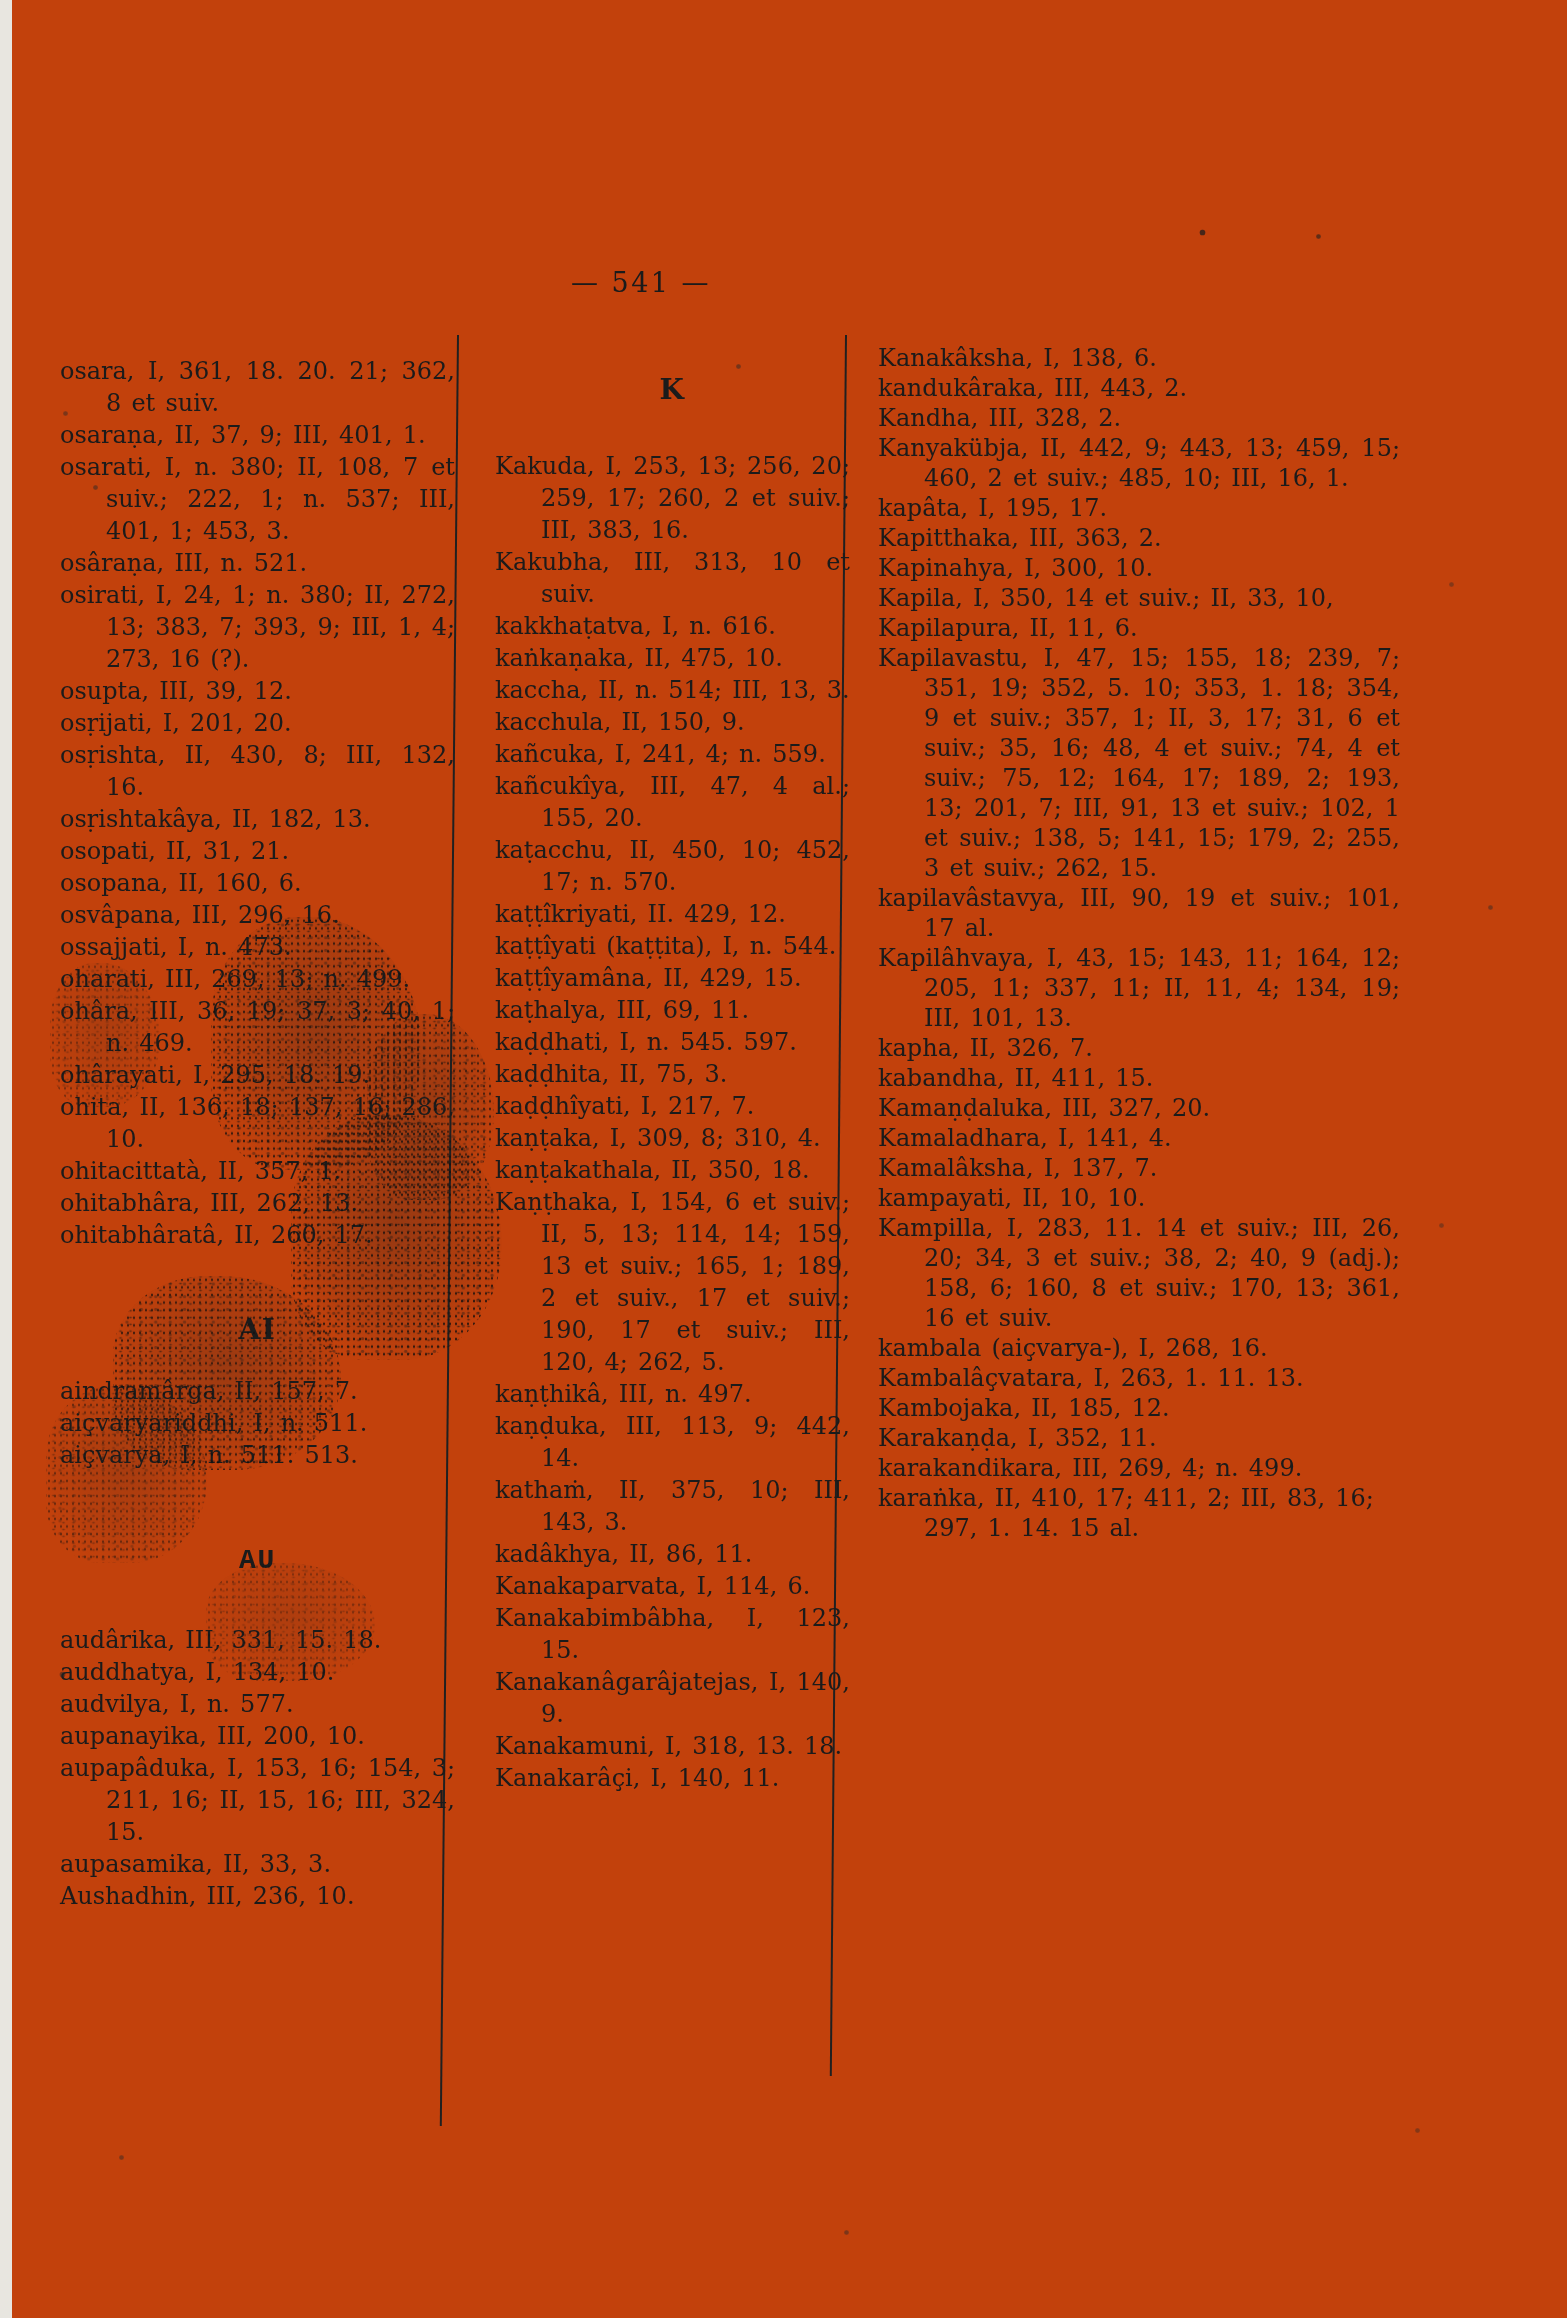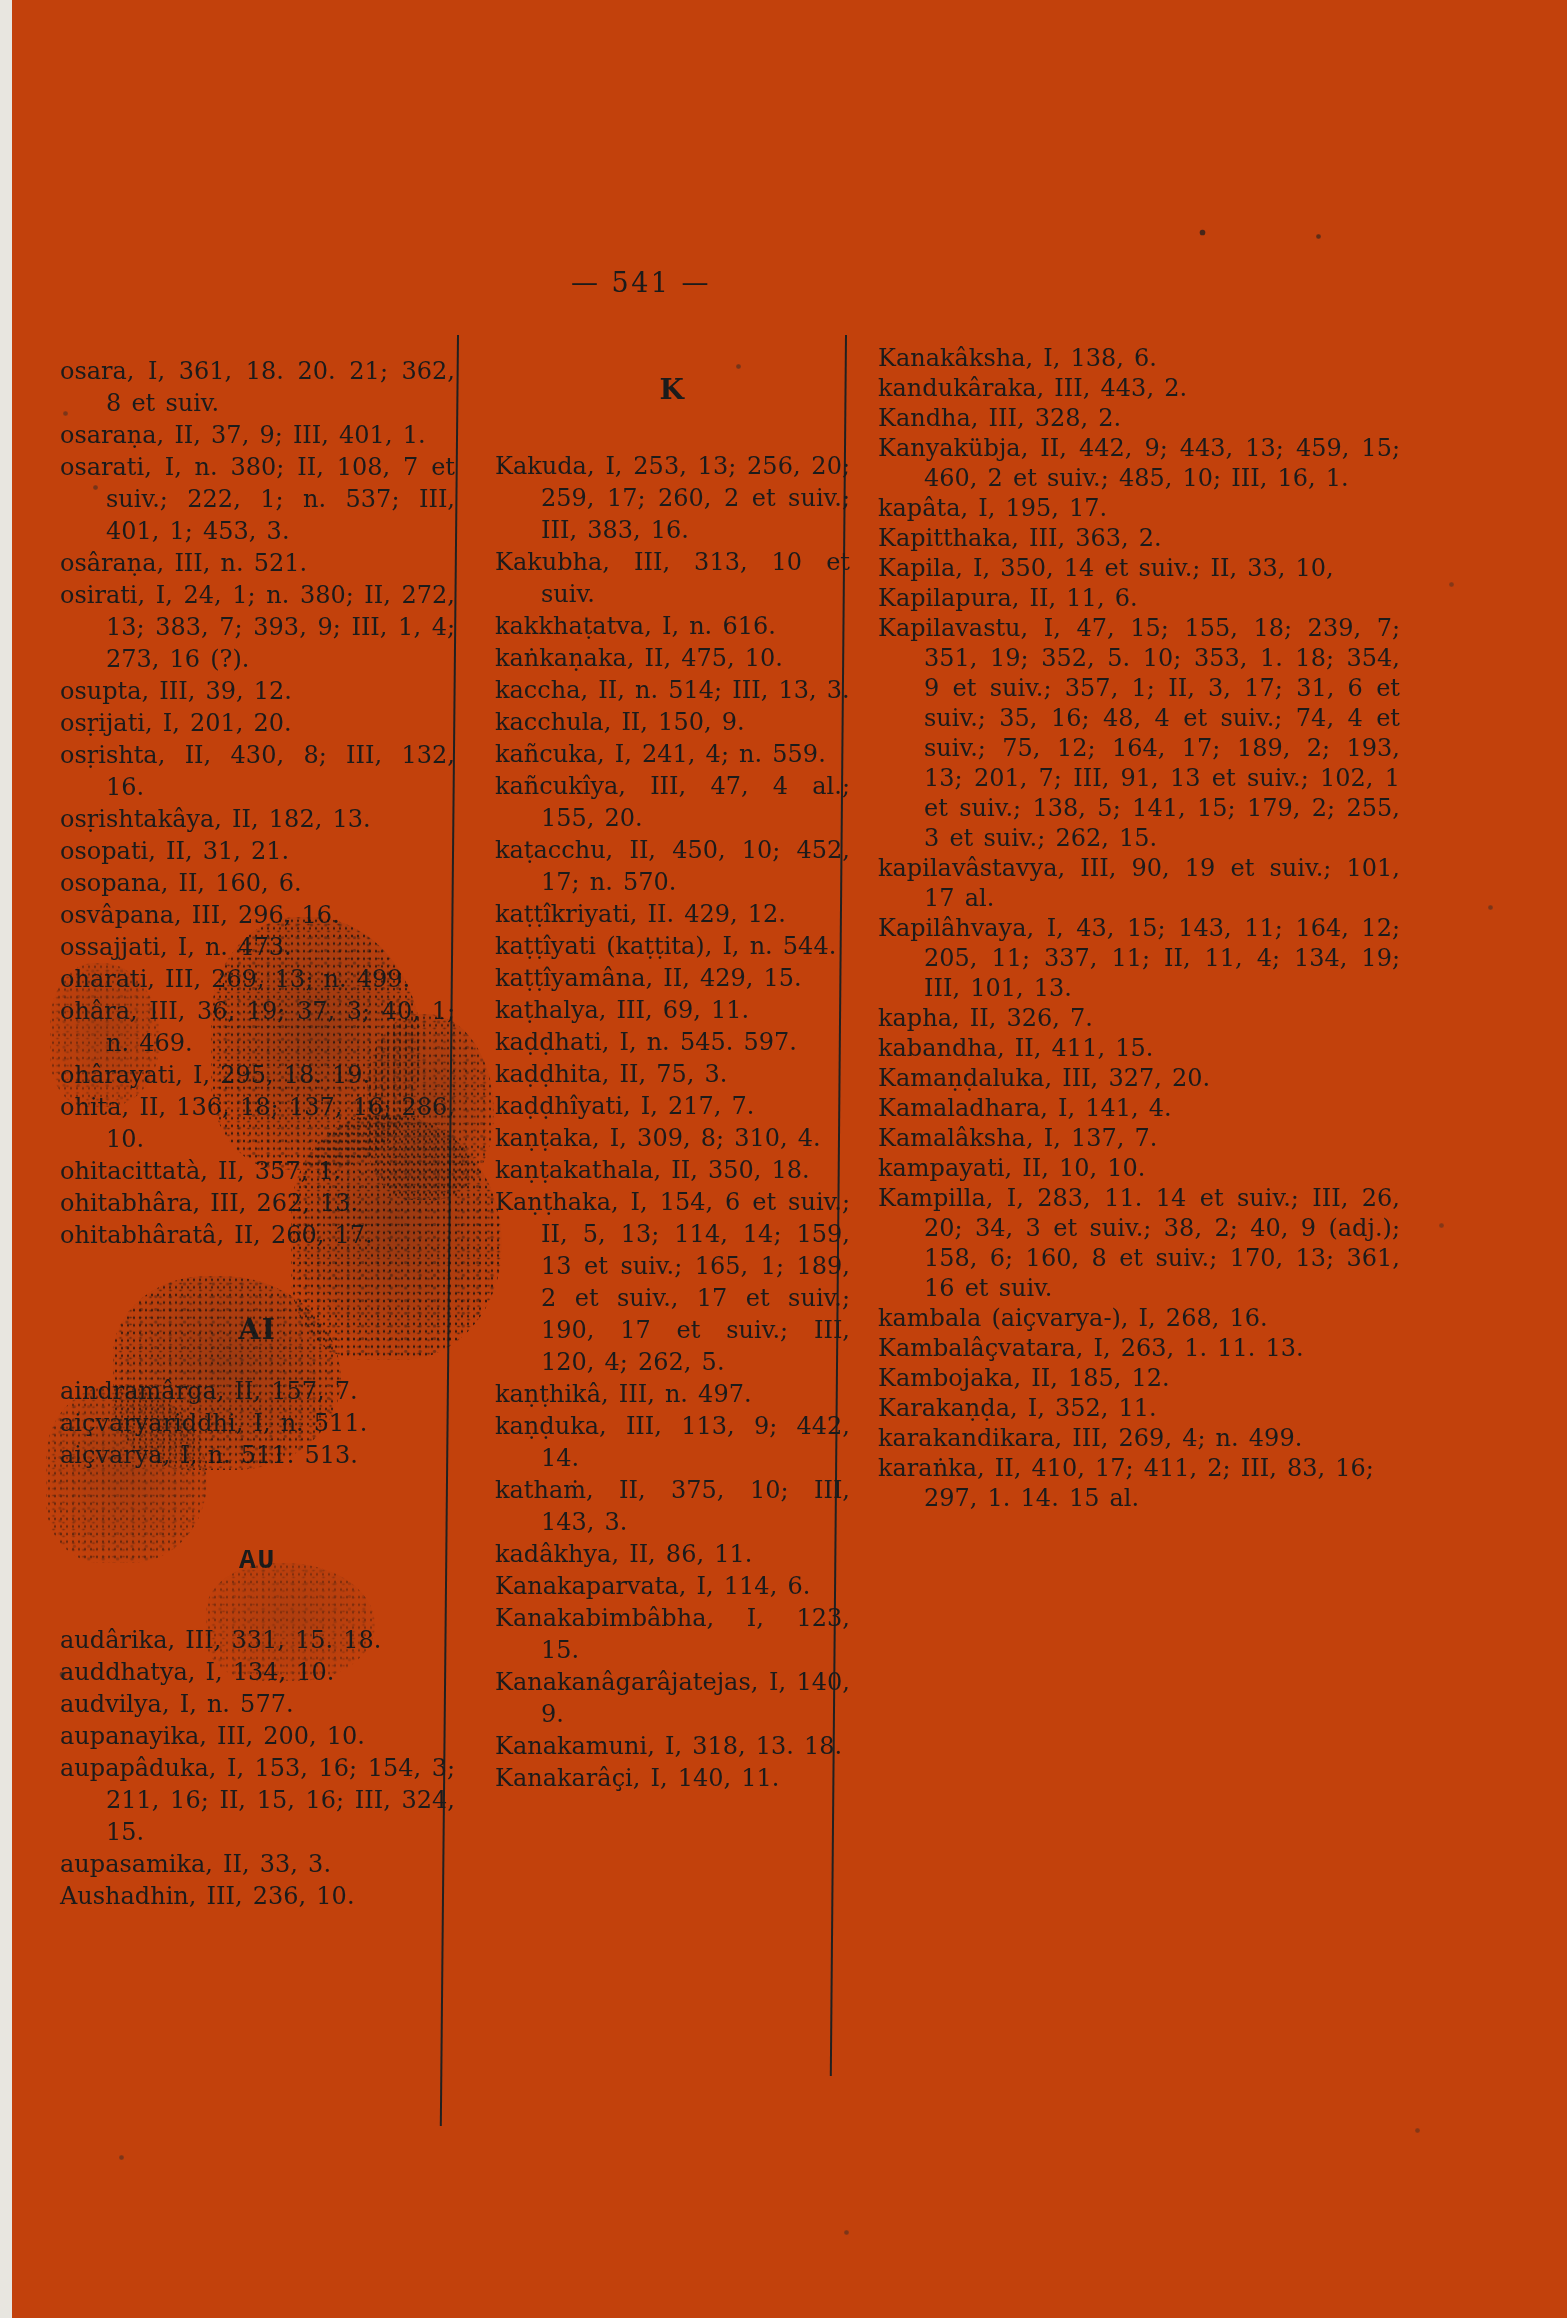--- a/index.html
+++ b/index.html
@@ -129,20 +129,21 @@
       <div class="entry">Kanakamuni, I, 318, 13. 18.</div>
       <div class="entry">Kanakarâçi, I, 140, 11.</div>
     </div>
   <div class="col" id="col-2">
       <div class="entry">Kanakâksha, I, 138, 6.</div>
       <div class="entry">kandukâraka, III, 443, 2.</div>
       <div class="entry">Kandha, III, 328, 2.</div>
       <div class="entry">Kanyakübja, II, 442, 9; 443, 13; 459, 15; 460, 2 et suiv.; 485, 10; III, 16, 1.</div>
       <div class="entry">kapâta, I, 195, 17.</div>
       <div class="entry">Kapitthaka, III, 363, 2.</div>
+      <div class="entry">Kapinahya, I, 300, 10.</div>
       <div class="entry">Kapila, I, 350, 14 et suiv.; II, 33, 10,</div>
       <div class="entry">Kapilapura, II, 11, 6.</div>
       <div class="entry">Kapilavastu, I, 47, 15; 155, 18; 239, 7; 351, 19; 352, 5. 10; 353, 1. 18; 354, 9 et suiv.; 357, 1; II, 3, 17; 31, 6 et suiv.; 35, 16; 48, 4 et suiv.; 74, 4 et suiv.; 75, 12; 164, 17; 189, 2; 193, 13; 201, 7; III, 91, 13 et suiv.; 102, 1 et suiv.; 138, 5; 141, 15; 179, 2; 255, 3 et suiv.; 262, 15.</div>
       <div class="entry">kapilavâstavya, III, 90, 19 et suiv.; 101, 17 al.</div>
       <div class="entry">Kapilâhvaya, I, 43, 15; 143, 11; 164, 12; 205, 11; 337, 11; II, 11, 4; 134, 19; III, 101, 13.</div>
       <div class="entry">kapha, II, 326, 7.</div>
       <div class="entry">kabandha, II, 411, 15.</div>
       <div class="entry">Kamaṇḍaluka, III, 327, 20.</div>
       <div class="entry">Kamaladhara, I, 141, 4.</div>
       <div class="entry">Kamalâksha, I, 137, 7.</div>

